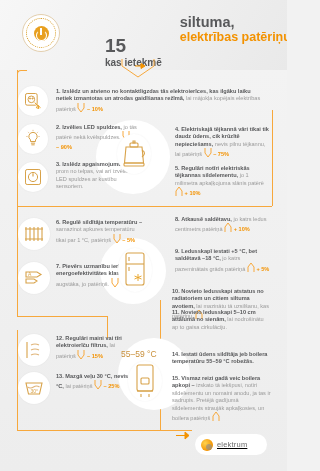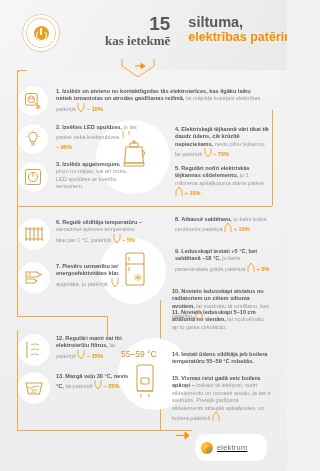--- a/index.html
+++ b/index.html
@@ -19,23 +19,23 @@
     border-radius: 50%; background: #ffffff; border: 1px solid #e3cfae;
     display: flex; align-items: center; justify-content: center;
   }
   .seal-inner { width: 30px; height: 30px; border-radius: 50%; border: 1px dotted #d79a1e; display:flex; align-items:center; justify-content:center; }
   .seal-core { width: 15px; height: 15px; border-radius: 50%; background: #e8a020; position: relative; }
   .seal-core::after { content:""; position:absolute; left:6px; top:2px; width:2px; height:7px; background:#fff; }
   .seal-core::before { content:""; position:absolute; left:2.5px; top:4px; width:9px; height:9px; border:1.6px solid #fff; border-radius:50%; border-top-color:transparent; }
 
   .head-text { position:absolute; left:105px; top:14px; right:6px; }
   .head-row { display:flex; align-items:flex-start; }
-  .head-left { text-align:right; padding-right:9px; }
+  .head-left { padding-right:9px;margin-top:22px; }
   .big-num { font-size:19px; font-weight:bold; color:#58595b; line-height:19px; }
-  .sub-left { font-size:13px; font-weight:bold; color:#58595b; line-height:14px; margin-top:1px; white-space:nowrap;font-family:Liberation Serif, serif;}
+  .sub-left { font-size:10px; font-weight:bold; color:#58595b; line-height:14px; margin-top:1px; white-space:nowrap;}
   .head-div { width:1px; background:#f39200; align-self:stretch; margin-right:9px; }
   .head-right { padding-top:0px; }
   .t-dark { font-size:14.5px; font-weight:bold; color:#58595b; line-height:16px; }
   .t-orange { font-size:12.5px; font-weight:bold; color:#f39200; line-height:15px; white-space:nowrap; }
 
   
   .ln { position:absolute; background:#f7a83c; }
   .v { width:1px; } .h { height:1px; }
   .corner { position:absolute; border:1px solid #f7a83c; }
 
@@ -55,21 +55,21 @@
     display:flex; align-items:center; justify-content:center;
     box-shadow: 0 0 2px rgba(0,0,0,0.06);
   }
   .big-circle { position:absolute; border-radius:50%; background:#ffffff; }
 
   
   .arw { display:inline-block; vertical-align:middle; }
 
   
   .footer-logo {
-    position:absolute; left:195px; top:434px; width:72px; height:27px;
+    position:absolute; left:195px; top:434px; width:72px; height:21px;
     background:#fff; border-radius:11px; display:flex; align-items:center; padding-left:6px;text-decoration:underline;
   }
   .fl-ball { width:12px; height:12px; border-radius:50%;
     background: radial-gradient(circle at 35% 35%, #ffd34d 0%, #f39200 70%); position:relative; }
   .fl-ball::after { content:""; position:absolute; right:1px; bottom:1px; width:6px; height:6px; border-radius:50%; background:#8f8f8f; opacity:.65; }
   .fl-name { font-size:7.5px; color:#6b6b6b; margin-left:4px; letter-spacing:.2px; }
 
   .temp-badge { position:absolute; left:121px; top:349px; font-size:8.5px; font-weight:normal; color:#c9903c; white-space:nowrap; }
 </style>
 </head>

